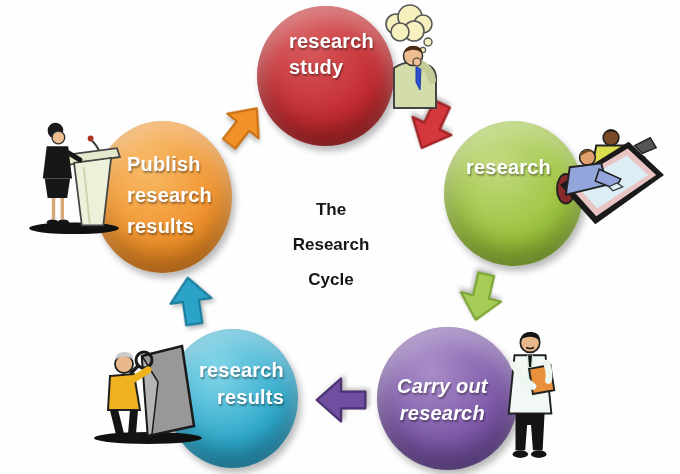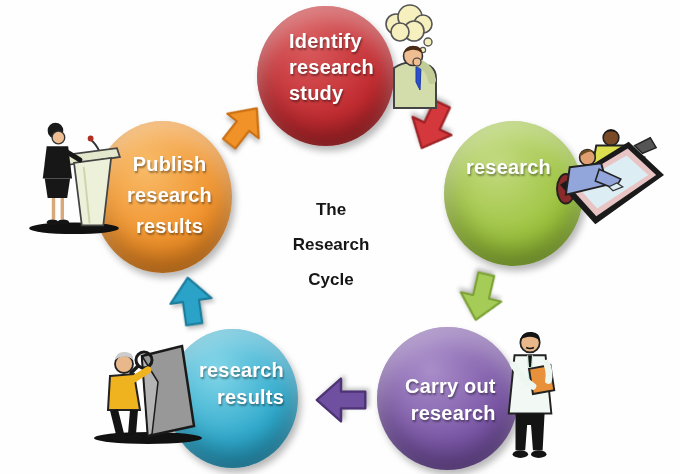--- a/index.html
+++ b/index.html
@@ -41,48 +41,47 @@
 <div class="canvas">
 
   <div class="title">
     <div>The</div>
     <div>Research</div>
     <div>Cycle</div>
   </div>
 
   <div class="circle c-identify" style="left:257px;top:6px;width:137px;height:140px;">
     <div class="stage-label" style="left:32px;top:22px;text-align:left;">
-      <div>Identify</div>
       <div>research</div>
       <div>study</div>
     </div>
   </div>
 
   <div class="circle c-design" style="left:444px;top:121px;width:139px;height:145px;">
     <div class="stage-label" style="left:22px;top:32px;text-align:left;">
       <div style="line-height:28px;">research</div>
     </div>
   </div>
 
   <div class="circle c-carry" style="left:377px;top:327px;width:141px;height:143px;">
-    <div class="stage-label" style="left:28px;top:46px;text-align:right;">
+    <div class="stage-label" style="left:20px;top:46px;text-align:center;font-style:italic;">
       <div style="line-height:27px;">Carry out</div>
       <div style="line-height:27px;">research</div>
     </div>
   </div>
 
   <div class="circle c-analyse" style="left:167px;top:329px;width:131px;height:139px;">
     <div class="stage-label" style="right:14px;top:28px;text-align:right;">
       <div style="line-height:27px;">research</div>
       <div style="line-height:27px;">results</div>
     </div>
   </div>
 
   <div class="circle c-publish" style="left:93px;top:121px;width:139px;height:152px;">
-    <div class="stage-label" style="right:20px;top:28px;text-align:center;">
+    <div class="stage-label" style="right:20px;top:28px;text-align:left;">
       <div style="line-height:31px;">Publish</div>
       <div style="line-height:31px;">research</div>
       <div style="line-height:31px;">results</div>
     </div>
   </div>
 
   <svg class="arrow" style="left:217px;top:99px;transform:rotate(38deg);" width="52" height="54" viewBox="0 0 60 60">
     <path d="M30 4 L53 30 L39 30 L39 56 L21 56 L21 30 L7 30 Z" fill="#f09228" stroke="#c96f12"></path>
   </svg>
   <svg class="arrow" style="left:404px;top:97px;transform:rotate(205deg);" width="56" height="58" viewBox="0 0 60 60">

